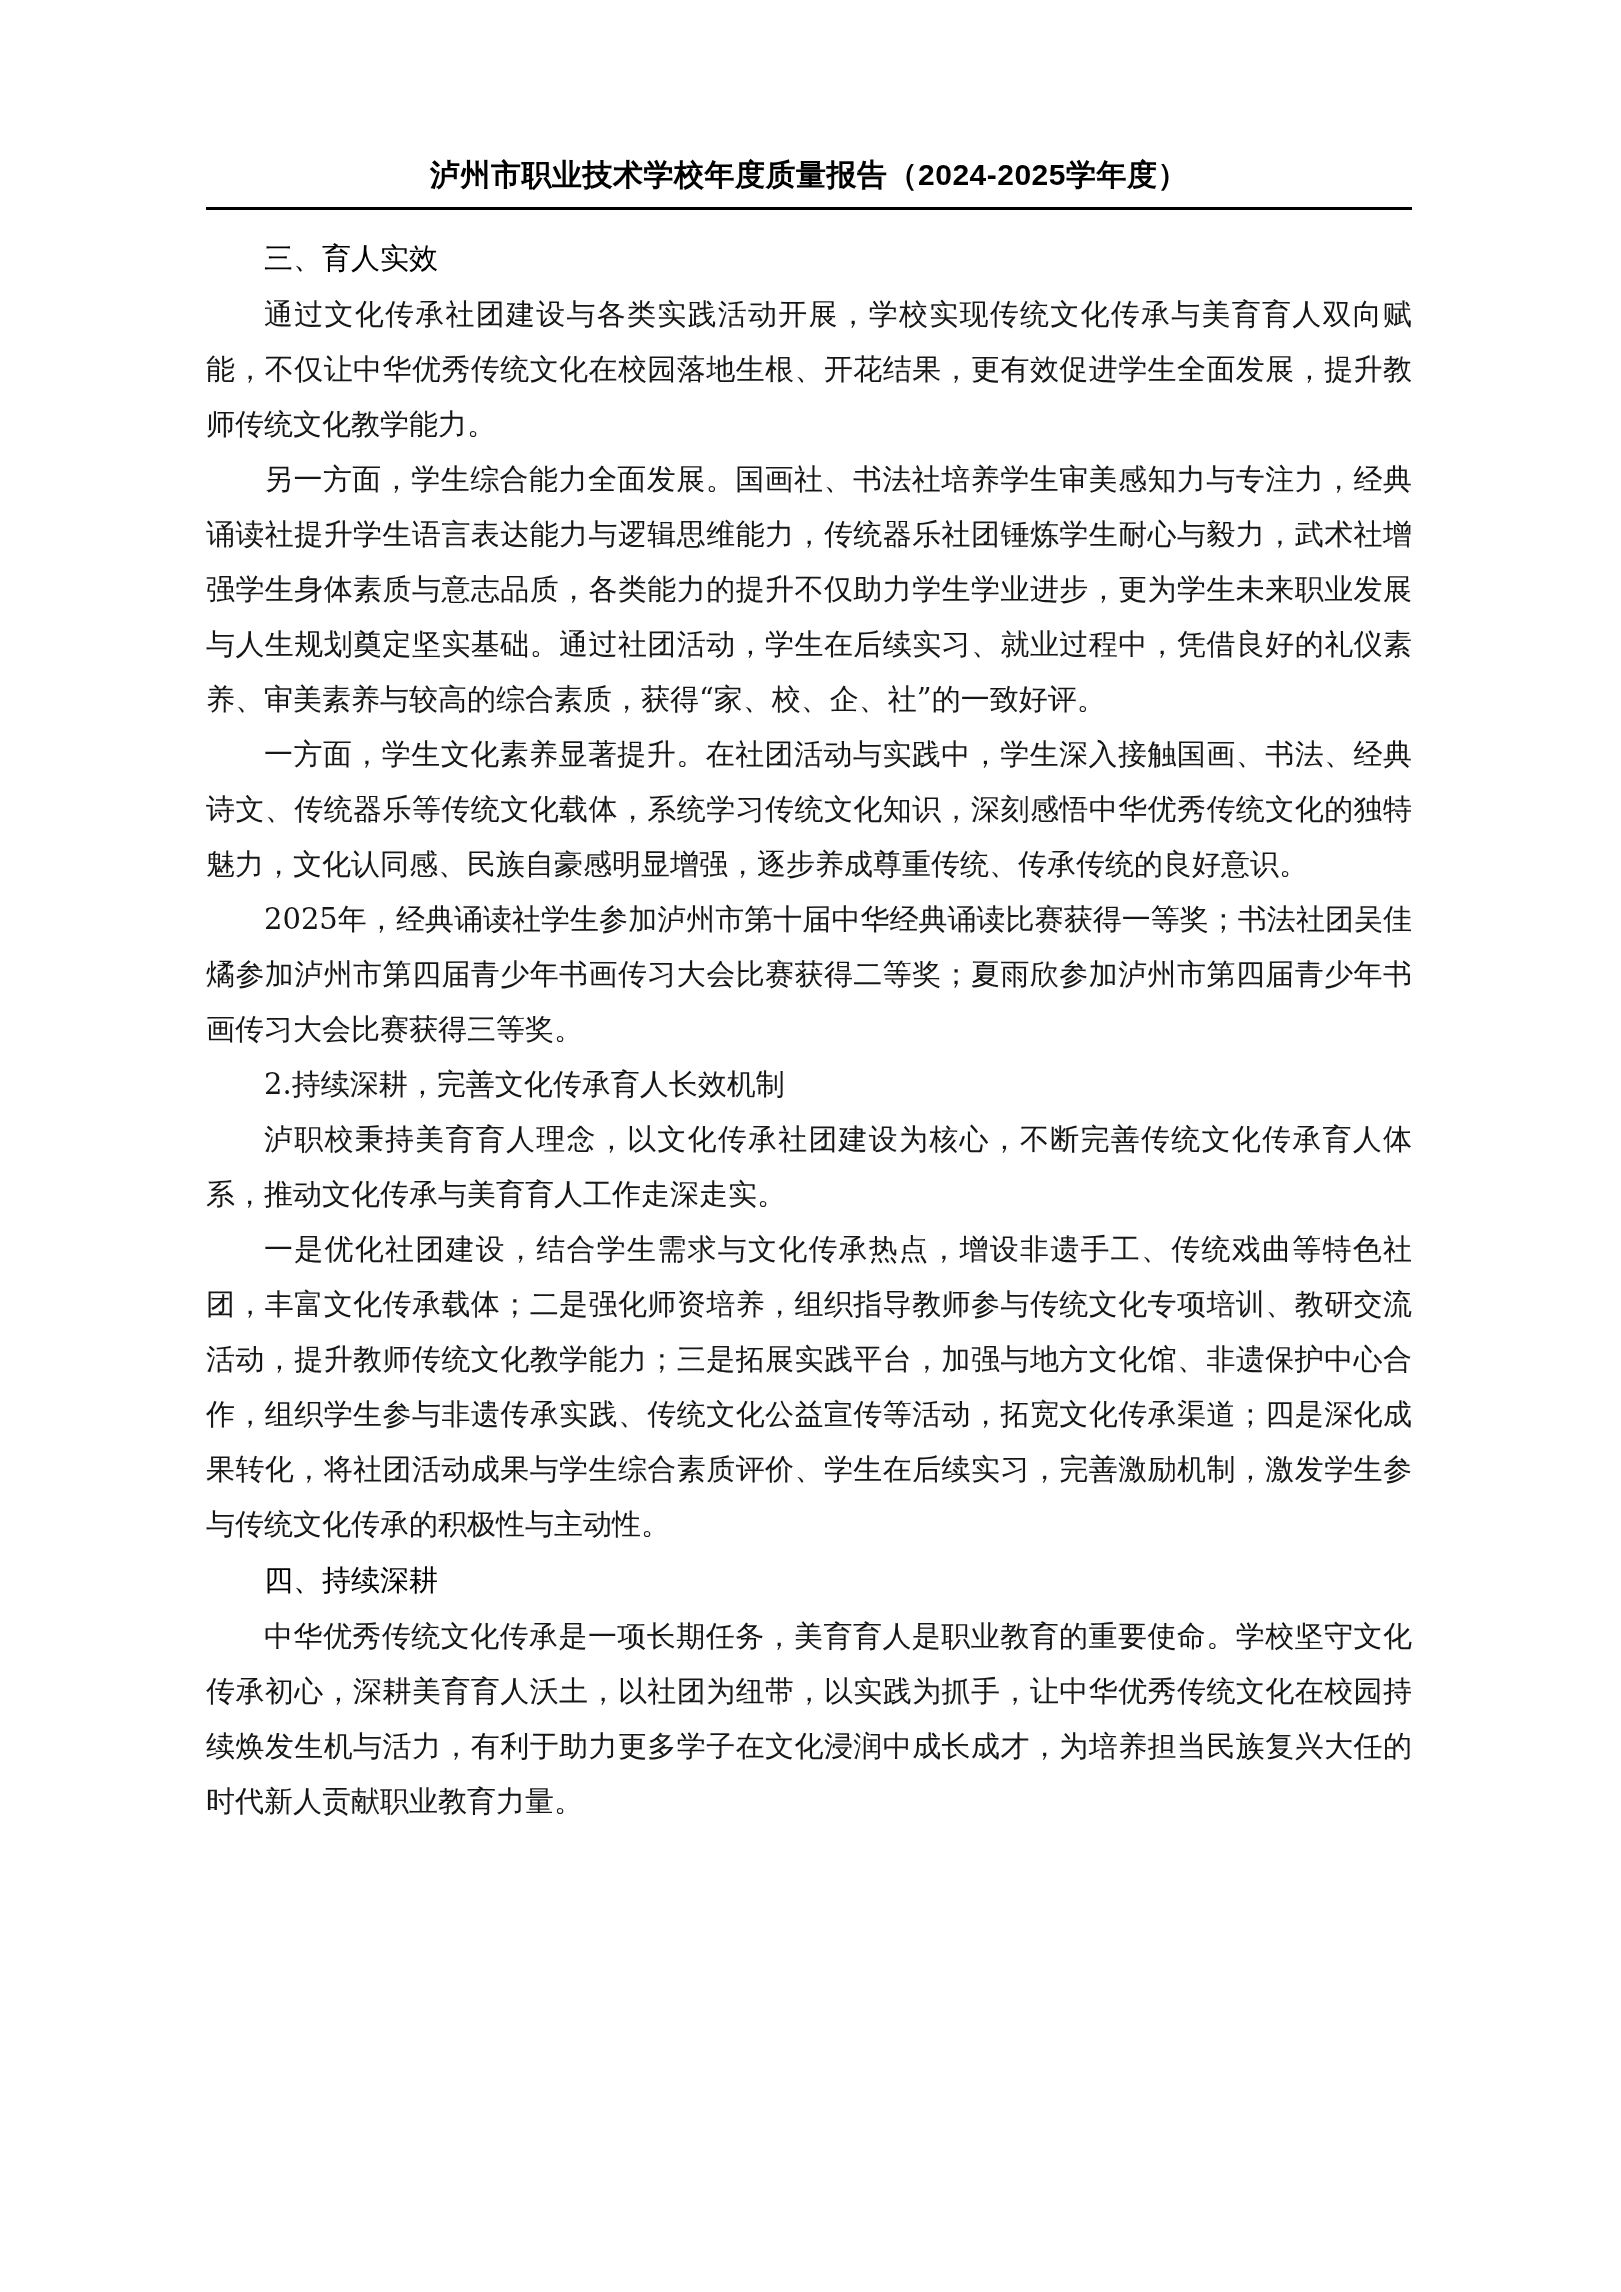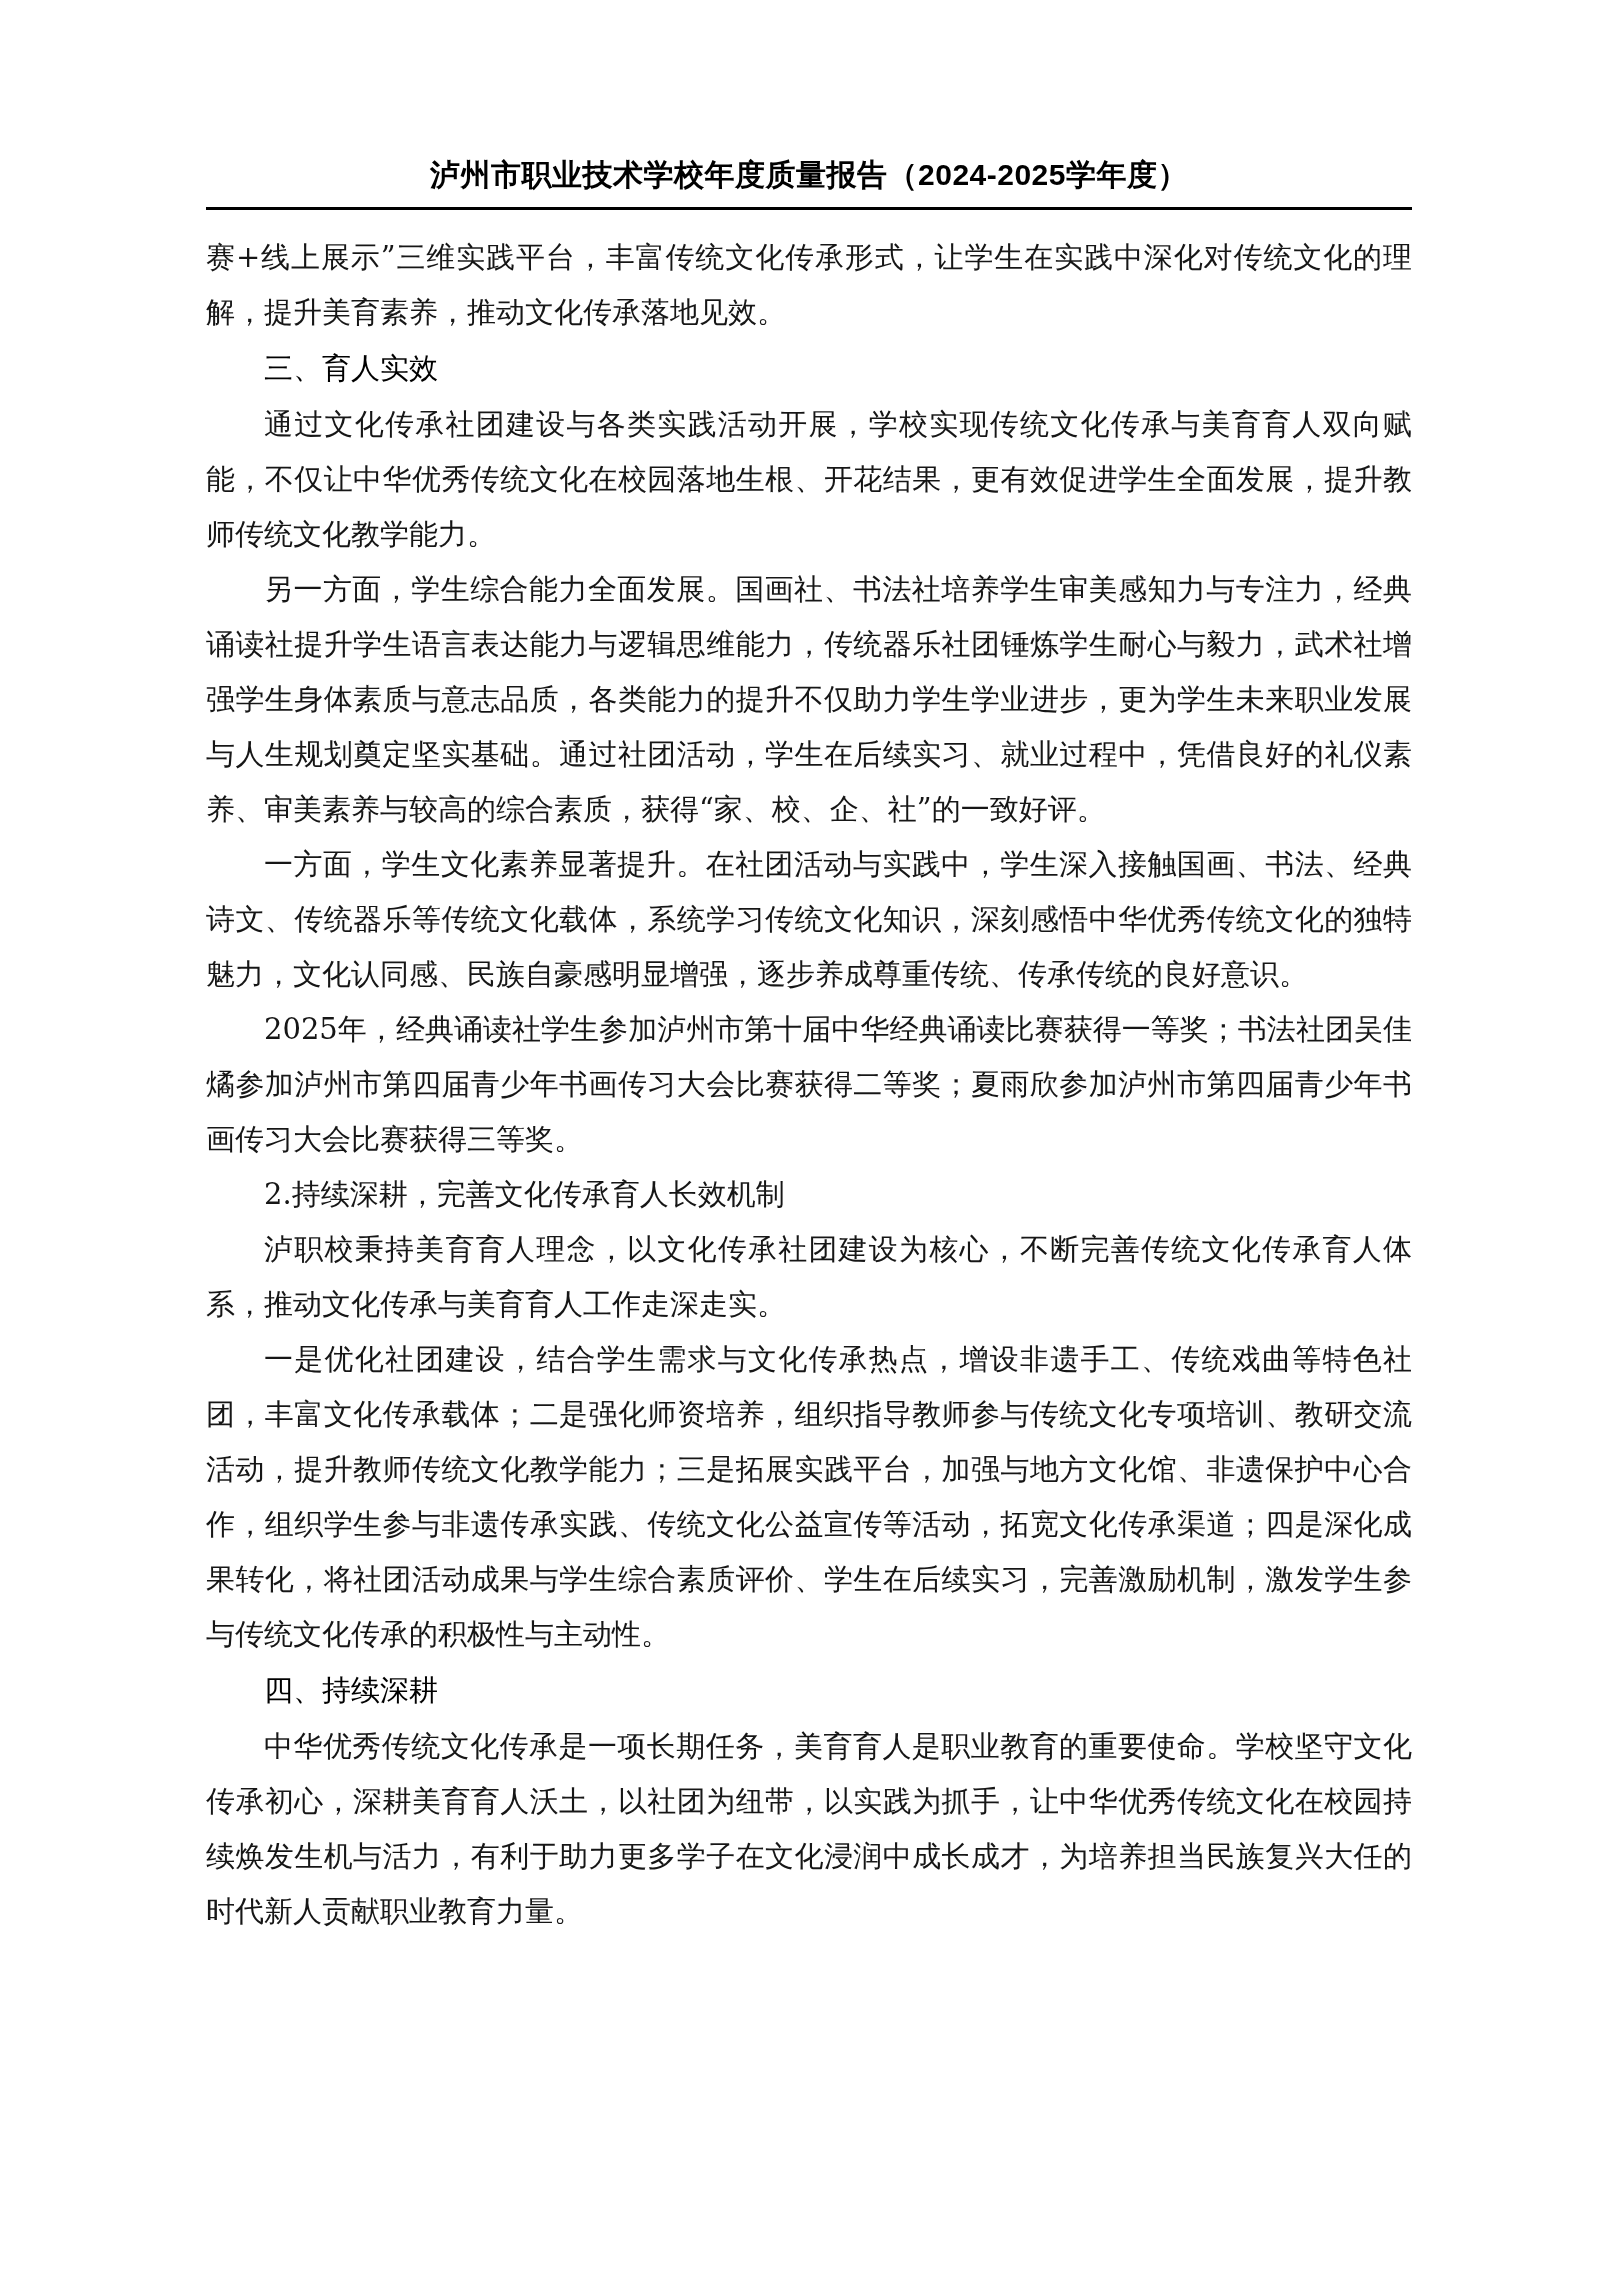--- a/index.html
+++ b/index.html
@@ -79,21 +79,20 @@
 <body>
 
 <div class="page">
 
   <header class="col doc-header">
     <div class="report-title">泸州市职业技术学校年度质量报告（2024-2025学年度）</div>
     <div class="header-rule"></div>
   </header>
 
   <main class="col doc-body">
-    <p class="para no-indent">赛+线上展示”三维实践平台，丰富传统文化传承形式，让学生在实践中深化对传统文化的理解，提升美育素养，推动文化传承落地见效。</p>
 
     <h2 class="heading">三、育人实效</h2>
 
     <p class="para">通过文化传承社团建设与各类实践活动开展，学校实现传统文化传承与美育育人双向赋能，不仅让中华优秀传统文化在校园落地生根、开花结果，更有效促进学生全面发展，提升教师传统文化教学能力。</p>
 
     <p class="para">另一方面，学生综合能力全面发展。国画社、书法社培养学生审美感知力与专注力，经典诵读社提升学生语言表达能力与逻辑思维能力，传统器乐社团锤炼学生耐心与毅力，武术社增强学生身体素质与意志品质，各类能力的提升不仅助力学生学业进步，更为学生未来职业发展与人生规划奠定坚实基础。通过社团活动，学生在后续实习、就业过程中，凭借良好的礼仪素养、审美素养与较高的综合素质，获得“家、校、企、社”的一致好评。</p>
 
     <p class="para">一方面，学生文化素养显著提升。在社团活动与实践中，学生深入接触国画、书法、经典诗文、传统器乐等传统文化载体，系统学习传统文化知识，深刻感悟中华优秀传统文化的独特魅力，文化认同感、民族自豪感明显增强，逐步养成尊重传统、传承传统的良好意识。</p>
 
     <p class="para">2025年，经典诵读社学生参加泸州市第十届中华经典诵读比赛获得一等奖；书法社团吴佳燏参加泸州市第四届青少年书画传习大会比赛获得二等奖；夏雨欣参加泸州市第四届青少年书画传习大会比赛获得三等奖。</p>

